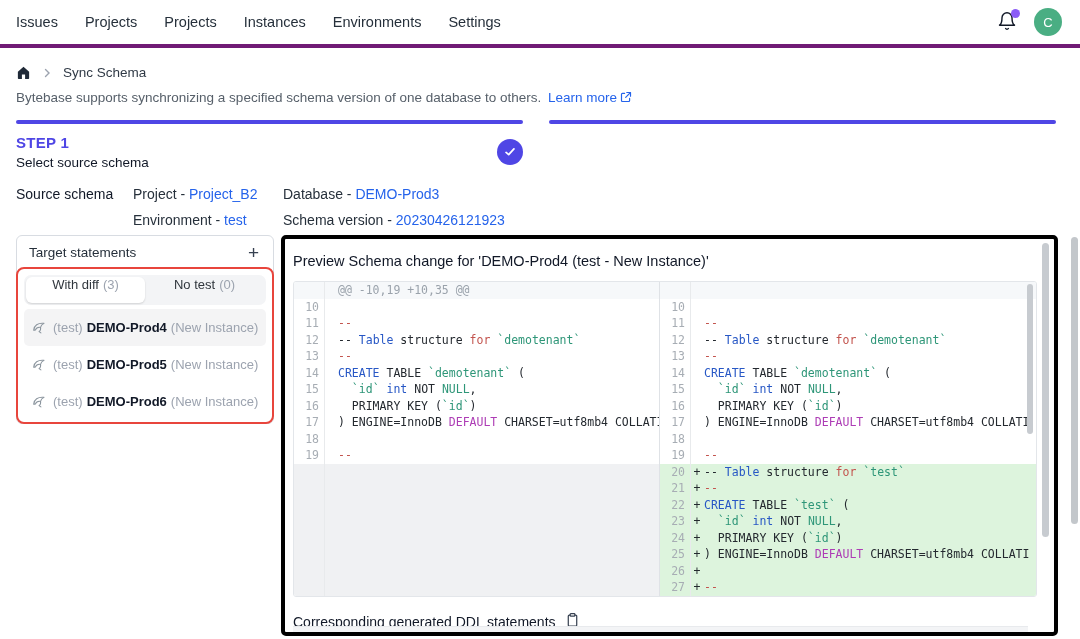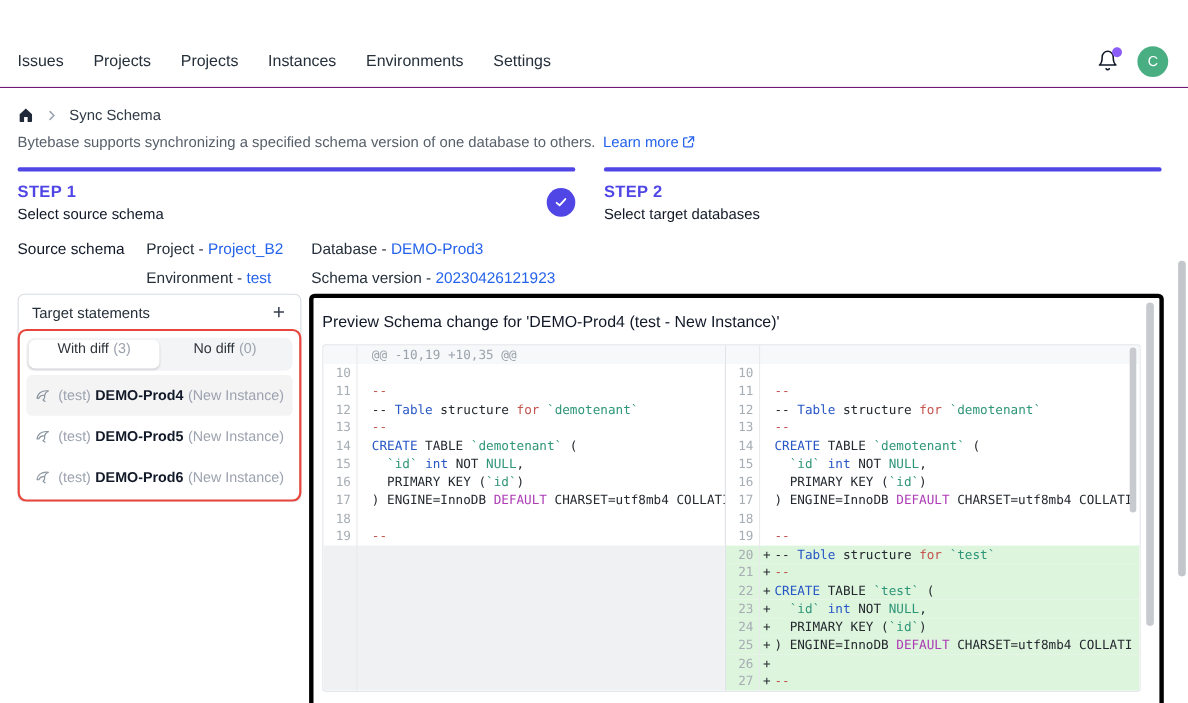--- a/index.html
+++ b/index.html
@@ -2,21 +2,21 @@
 <html style="--accent: #4f46e5; --link: #2563eb; --danger: #e8453c; --avatar-bg: #4aae83; --badge: #8b5cf6; --added-bg: #ddf4dd; --filler-bg: #f0f1f3; --kw: #2757c5; --str: #2e9678; --red: #c3544e; --mag: #ad3cb5; --plain: #24292f;"><head>
 <meta charset="utf-8">
 <style>
   * { margin:0; padding:0; box-sizing:border-box; }
   html,body { background:#fff; }
   body {
     width:1080px; height:639px; overflow:hidden; position:relative;
     font-family:"Liberation Sans", sans-serif; color:#111827;
   }
   
-  .topnav { height:48px; border-bottom:1px solid #701a75; display:flex; align-items:center; padding:0 18px 0 16px;margin-top:32px; }
+  .topnav { height:48px; border-bottom:4px solid #701a75; display:flex; align-items:center; padding:0 18px 0 16px; }
   .nav-menu { display:flex; gap:27px; align-items:center; }
   .nav-item { font-size:14.5px; font-weight:500; color:#26303b; text-decoration:none; cursor:pointer; }
   .nav-right { margin-left:auto; display:flex; align-items:center; gap:16px; }
   .bell-wrap { position:relative; background:none; border:none; cursor:pointer; width:22px; height:22px; }
   .bell-dot { position:absolute; top:-2px; right:-2px; width:9px; height:9px; border-radius:50%; background:var(--badge); }
   .avatar { width:28px; height:28px; border-radius:50%; background:var(--avatar-bg); color:#fff;
             display:flex; align-items:center; justify-content:center; font-size:13px; font-weight:500; cursor:pointer; }
   
   .breadcrumb { display:flex; align-items:center; gap:11px; padding:17px 16px 0; }
   .crumb { font-size:13.5px; color:#303a46; }
@@ -152,26 +152,20 @@
         </div>
         <div class="check-circle">
           <svg width="14" height="14" viewBox="0 0 16 16" fill="none" stroke="#fff" stroke-width="2" stroke-linecap="round" stroke-linejoin="round">
               <path d="M3.5 8.5 6.5 11 12.5 4.5"></path>
             </svg>
         </div>
       </div>
     </div>
     <div class="step">
       <div class="step-bar"></div>
-      <div class="step-body">
-        <div>
-          <div class="step-label">STEP 2</div>
-          <div class="step-title">Select target databases</div>
-        </div>
-      </div>
     </div>
   </div>
 
   <div class="source">
     <div class="src-label">Source schema</div>
     <div class="cell c-project">
       <span>Project -</span>
       <a class="lnk">Project_B2</a>
     </div>
     <div class="cell c-database">
@@ -195,21 +189,21 @@
         <span>Target statements</span>
         <button class="add-btn">+</button>
       </div>
       <div class="red-box">
         <div class="tabbar">
             <div class="tab active">
               <span>With diff</span>
               <span class="count">(3)</span>
             </div>
             <div class="tab">
-              <span>No diff</span>
+              <span>No test</span>
               <span class="count">(0)</span>
             </div>
           </div>
         <div class="target-list">
             <div class="target-item selected">
               <svg width="15" height="15" viewBox="0 0 16 16" fill="none" stroke="#8b959e" stroke-width="1.1" stroke-linecap="round" stroke-linejoin="round">
                 <path d="M1.8 10.8C2.2 6 6.2 2.8 12.8 3.6c-2.2.9-3.3 2.3-3.7 4.3-2.1-.4-4.6.6-5.6 2.9z"></path>
                 <path d="M9.1 7.9c.4 2-.2 3.6-1.6 4.5l2 1.4"></path>
               </svg>
               <span class="env">(test)</span>

